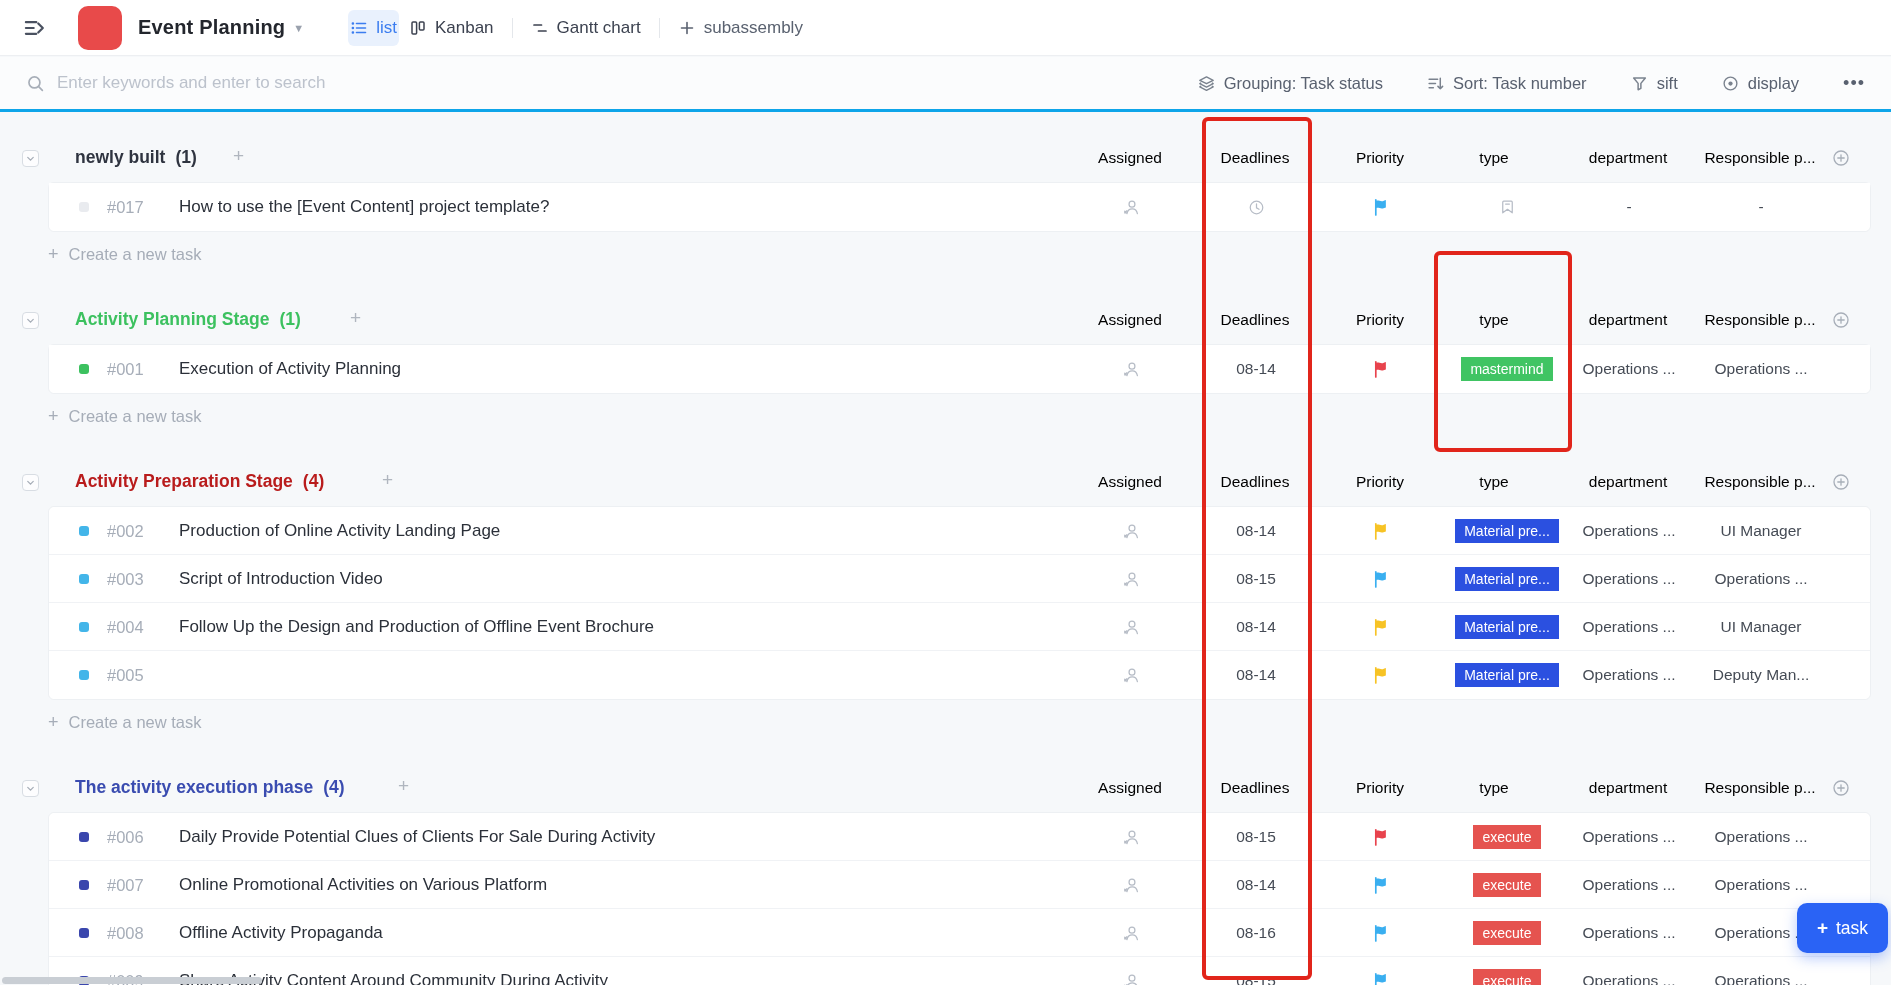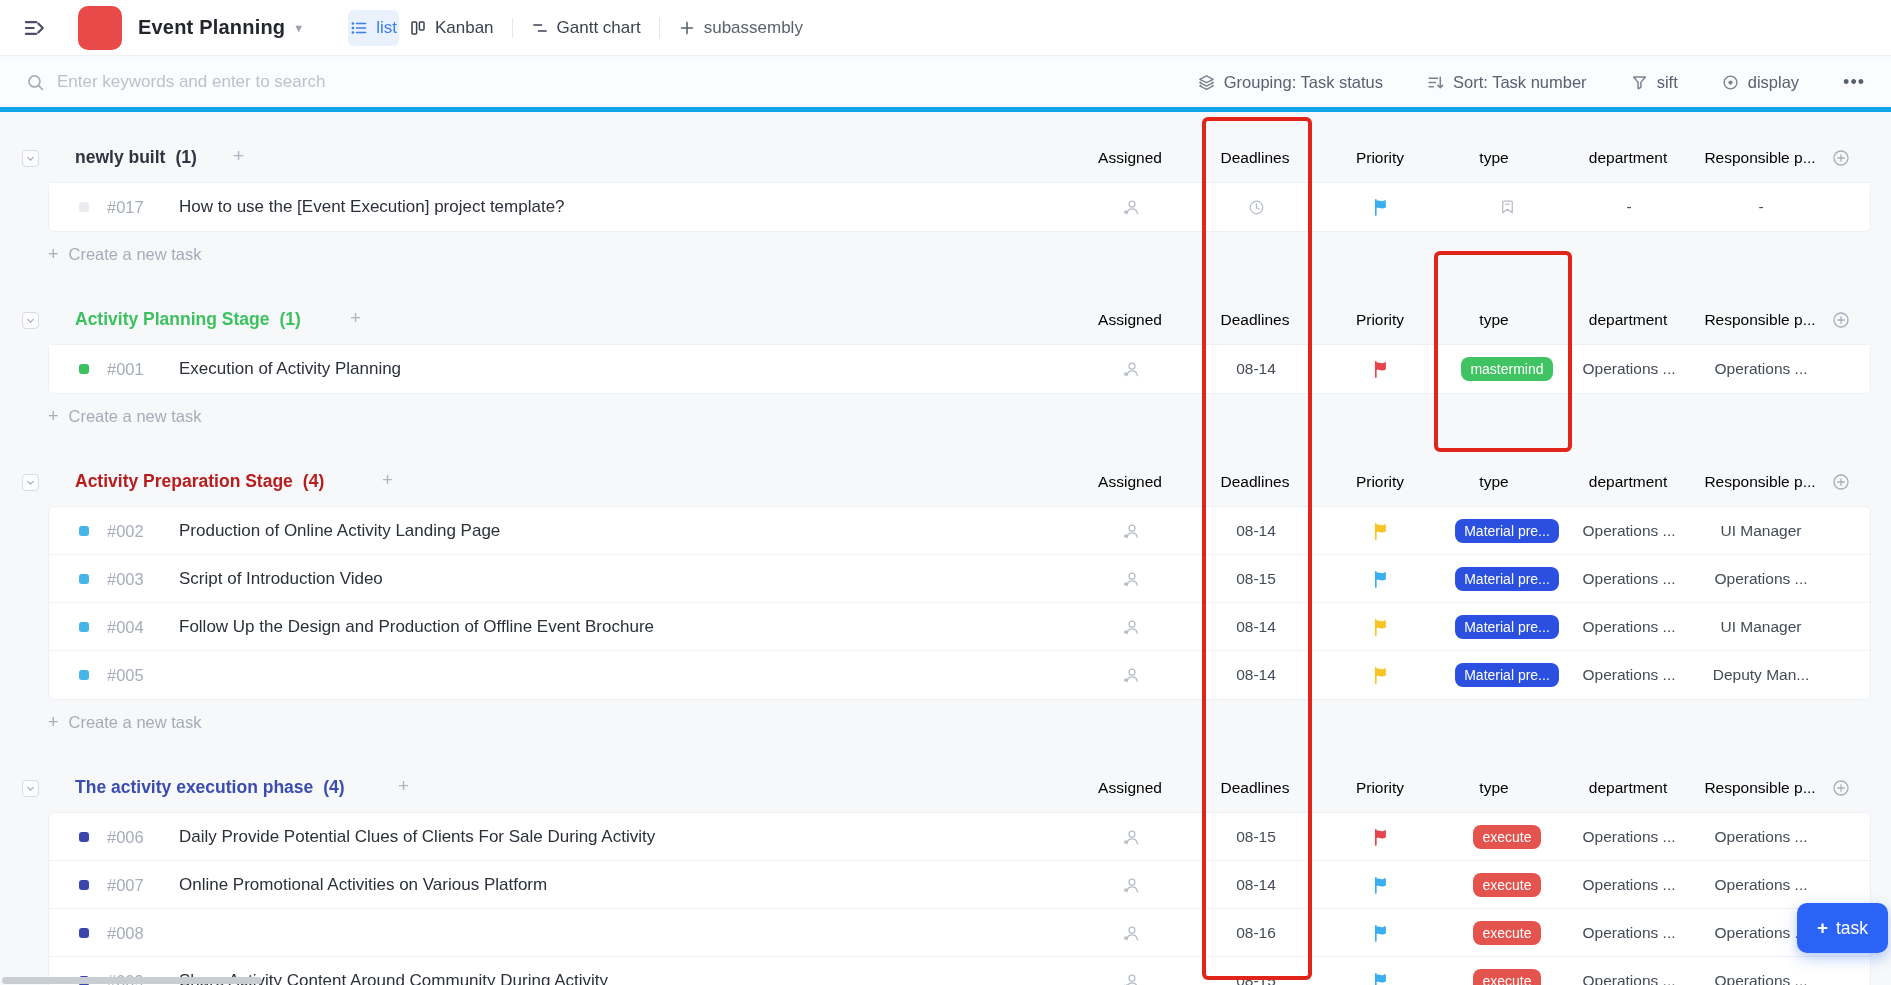--- a/index.html
+++ b/index.html
@@ -13,21 +13,21 @@
   .proj-name{margin-left:16px;font-size:20px;font-weight:bold;color:#23262d;letter-spacing:.2px}
   .proj-caret{margin-left:8px;font-size:11px;color:#9aa1ad}
   .tabs{display:flex;align-items:center;margin-left:44px;gap:8px}
   .tab{display:flex;align-items:center;gap:8px;font-size:17px;color:#3c4250;padding:8px 2px;border-radius:6px;cursor:pointer;white-space:nowrap}
   .tab svg{width:18px;height:18px}
   .tab.active{background:#e9f1fd;color:#3b7df0}
   .tab-divider{width:1px;height:20px;background:#e4e7eb;margin:0 8px}
   .tab.addview{color:#5a6270}
 
   
-  .searchrow{position:absolute;left:0;top:57px;width:100%;height:55px;background:#fbfcfd;border-bottom:5px solid #0ea5e9;display:flex;align-items:center;padding:0 26px}
+  .searchrow{position:absolute;left:0;top:57px;width:100%;height:55px;background:#fbfcfd;border-bottom:3px solid #0ea5e9;display:flex;align-items:center;padding:0 26px}
   .search-left{display:flex;align-items:center;gap:12px;flex:1}
   .search-left svg{width:19px;height:19px;color:#a7aeb8}
   .search-ph{font-size:17px;color:#bcc2cc}
   .search-controls{display:flex;align-items:center;gap:44px}
   .ctrl{display:flex;align-items:center;gap:9px;font-size:16.5px;color:#596170;cursor:pointer;white-space:nowrap}
   .ctrl svg{width:17px;height:17px;color:#7a828e}
   .ctrl-more{font-size:18px;color:#596170;letter-spacing:1px;cursor:pointer}
 
   
   .content{position:absolute;left:0;top:112px;width:100%;height:873px;background:#f6f8fa;padding-top:24px;overflow:hidden}
@@ -51,21 +51,21 @@
   .dot{position:absolute;left:30px;top:19px;width:10px;height:10px;border-radius:3px}
   .dot-gray{background:#e9ebef}.dot-green{background:#3cc15f}.dot-cyan{background:#43b5e9}.dot-indigo{background:#3a46ad}
   .c-id{position:absolute;left:58px;width:62px;line-height:48px;font-size:16.5px;color:#a6adb8}
   .c-title{position:absolute;left:130px;line-height:48px;font-size:17px;color:#2b3039;white-space:nowrap}
   .cell{position:absolute;top:0;width:140px;height:48px;display:flex;align-items:center;justify-content:center;font-size:15.5px;color:#454b55}
   .c-assigned{left:1012px}.c-deadline{left:1137px}.c-priority{left:1262px}.c-type{left:1388px}.c-dept{left:1510px}.c-resp{left:1642px}
   .cell svg{width:19px;height:19px}
   .icon-gray{color:#b6bcc6}
   .flag{width:17px;height:17px}
   .flag-red{color:#e8434d}.flag-blue{color:#3aaff0}.flag-yellow{color:#f7c325}
-  .badge{display:inline-block;padding:4px 9px;border-radius:8px;font-size:14px;color:#fff;white-space:nowrap}
+  .badge{display:inline-block;padding:4px 9px;border-radius:0;font-size:14px;color:#fff;white-space:nowrap}
   .badge-green{background:#40c463}.badge-blue{background:#2b50e0}.badge-red{background:#e5534f}
 
   .create{position:relative;height:44px;display:flex;align-items:center;gap:10px;padding-left:48px;font-size:16.5px;color:#a6adb8;cursor:pointer}
   .create .plus{font-size:18px}
 
   
   .anno{position:absolute;border:4px solid #e1251b;border-radius:6px;pointer-events:none;z-index:8}
   .anno-deadlines{left:1202px;top:117px;width:110px;height:863px}
   .anno-type{left:1434px;top:251px;width:138px;height:201px}
   .task-btn{position:absolute;left:1797px;top:903px;width:91px;height:50px;background:#2a63f5;border-radius:10px;color:#fff;font-size:17.5px;display:flex;align-items:center;justify-content:center;gap:8px;cursor:pointer;box-shadow:0 5px 14px rgba(42,99,245,.35);z-index:9}
@@ -177,21 +177,21 @@
         <span class="colhead ch-5">Responsible p...</span>
         <span class="ch-addcol"><svg viewBox="0 0 18 18" fill="none" stroke="currentColor" stroke-width="1.3" stroke-linecap="round">
               <circle cx="9" cy="9" r="7"></circle>
               <path d="M9 5.8v6.4M5.8 9h6.4"></path>
             </svg></span>
       </div>
       <div class="rows">
         <div class="row">
           <span class="dot dot-gray"></span>
           <span class="c-id">#017</span>
-          <span class="c-title">How to use the [Event Execution] project template?</span>
+          <span class="c-title">How to use the [Event Content] project template?</span>
           <span class="cell c-assigned icon-gray">
               <svg viewBox="0 0 20 20" fill="none" stroke="currentColor" stroke-width="1.3" stroke-linecap="round">
                 <circle cx="10.5" cy="6.5" r="3.1"></circle>
                 <path d="M5.2 16.5c.6-3.4 2.8-5.1 5.6-5.1 2.7 0 4.8 1.7 5.4 5.1"></path>
                 <path d="M5.2 13.4l-2.3 2.2M2.9 13.8v1.8h1.8"></path>
               </svg>
             </span>
           <span class="cell c-deadline icon-gray">
               <svg viewBox="0 0 20 20" fill="none" stroke="currentColor" stroke-width="1.3" stroke-linecap="round">
                 <circle cx="10" cy="10" r="6.6"></circle>
@@ -460,20 +460,21 @@
             </span>
           <span class="cell c-type">
               <span class="badge badge-red">execute</span>
             </span>
           <span class="cell c-dept">Operations ...</span>
           <span class="cell c-resp">Operations ...</span>
         </div>
         <div class="row">
           <span class="dot dot-indigo"></span>
           <span class="c-id">#008</span>
+          <span class="c-title">Offline Activity Propaganda</span>
           <span class="cell c-assigned icon-gray">
               <svg viewBox="0 0 20 20" fill="none" stroke="currentColor" stroke-width="1.3" stroke-linecap="round">
                 <circle cx="10.5" cy="6.5" r="3.1"></circle>
                 <path d="M5.2 16.5c.6-3.4 2.8-5.1 5.6-5.1 2.7 0 4.8 1.7 5.4 5.1"></path>
                 <path d="M5.2 13.4l-2.3 2.2M2.9 13.8v1.8h1.8"></path>
               </svg>
             </span>
           <span class="cell c-deadline">08-16</span>
           <span class="cell c-priority">
               <svg class="flag flag-blue" viewBox="0 0 17 17">

